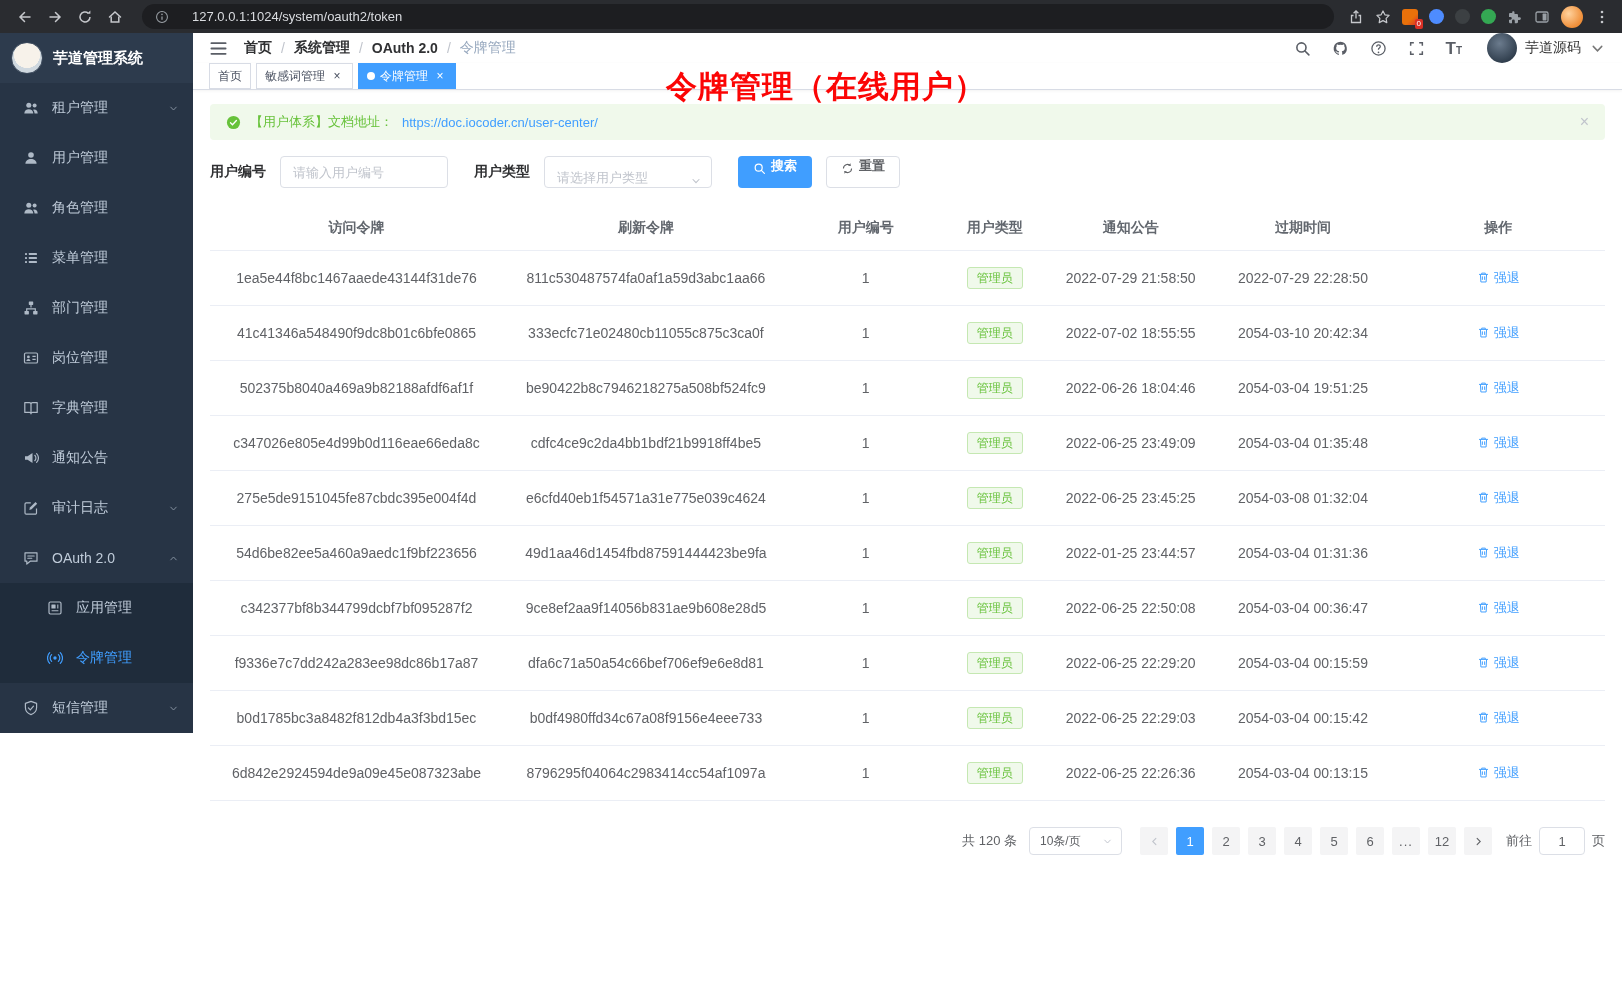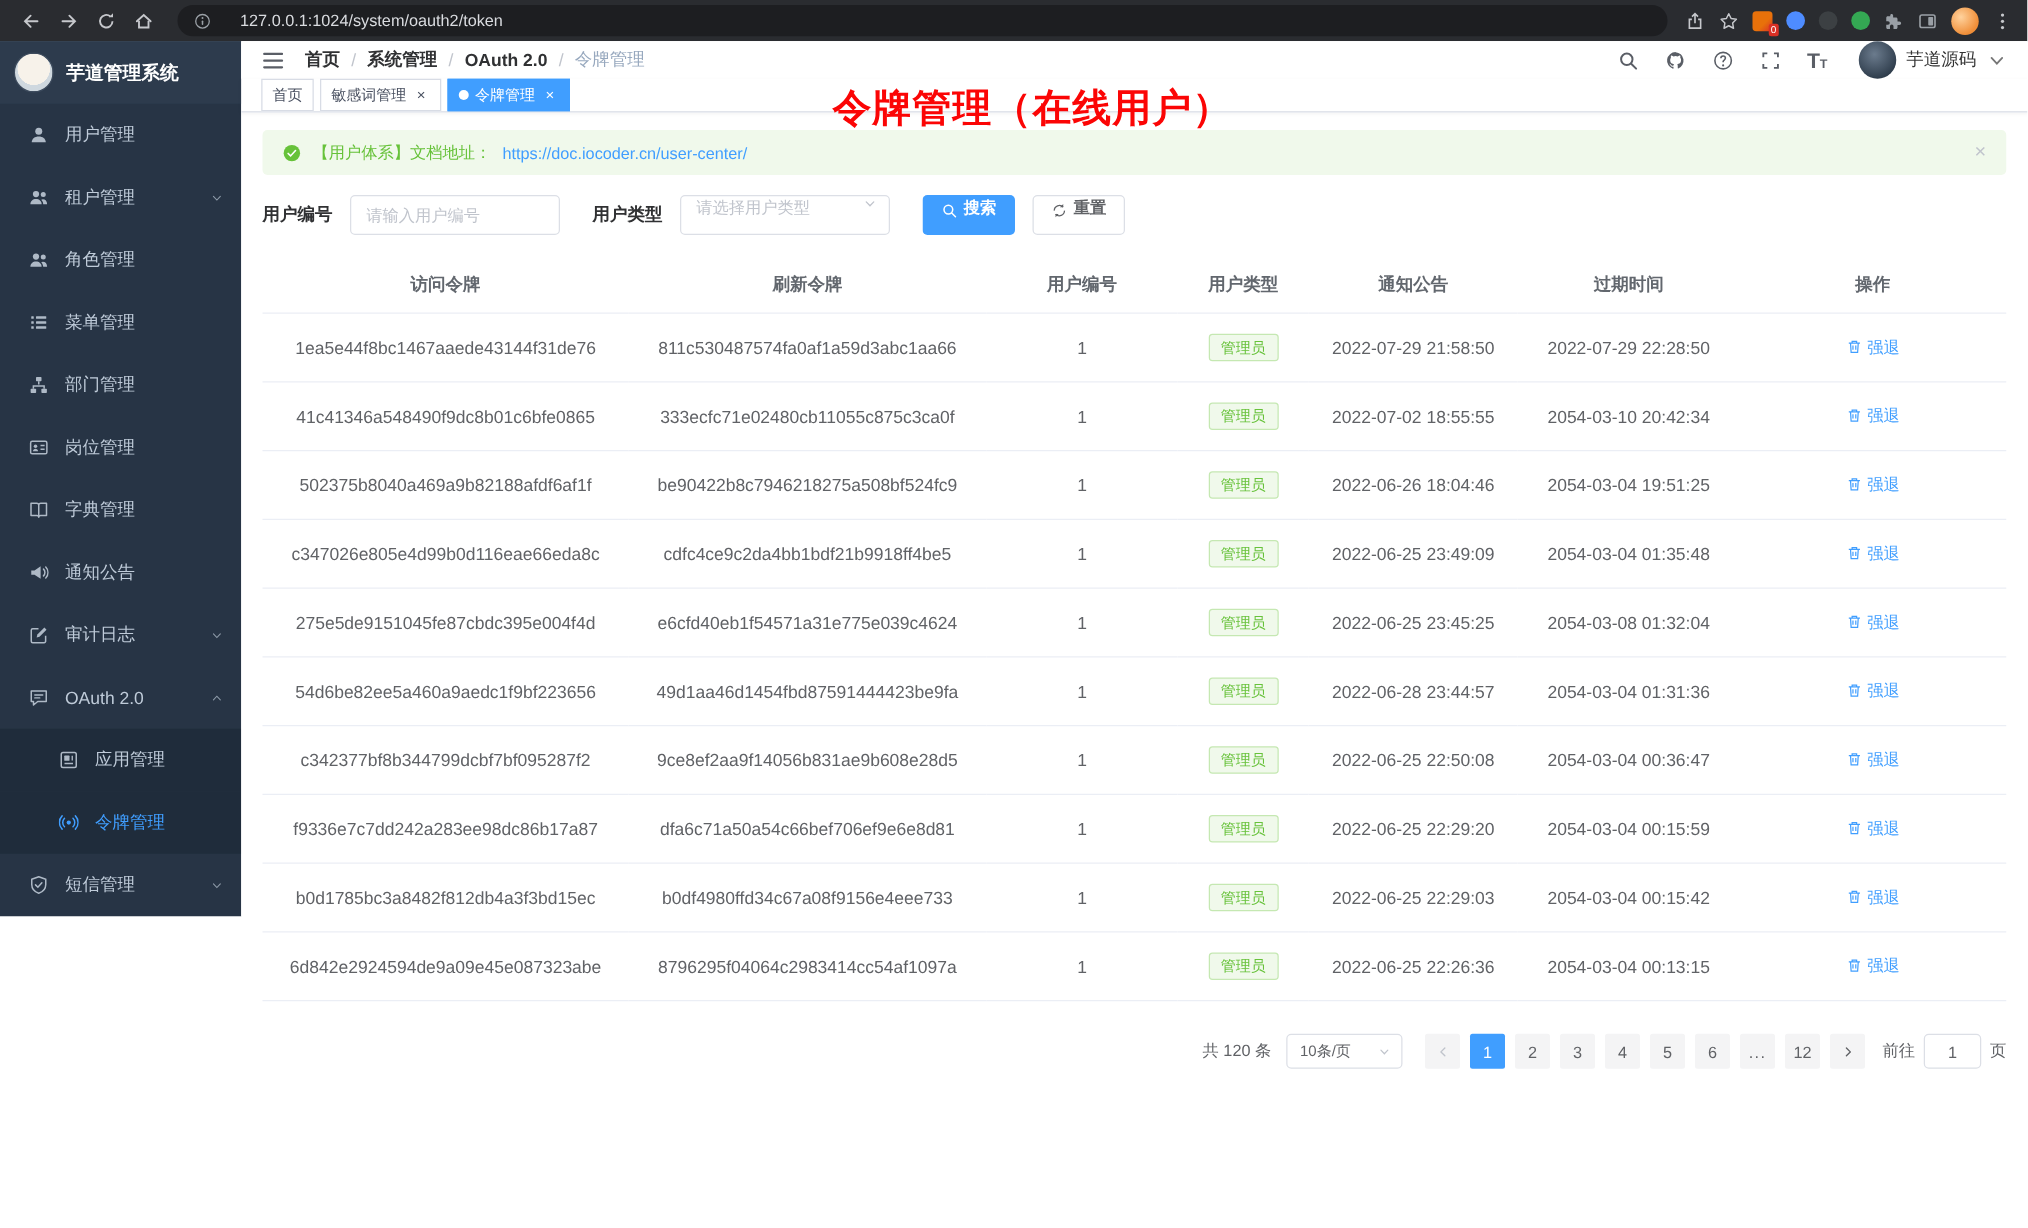--- a/index.html
+++ b/index.html
@@ -67,21 +67,21 @@
   .alert { height: 36px; background: #f0f9eb; border-radius: 4px; display: flex; align-items: center; gap: 9px; padding: 0 16px; margin-bottom: 16px; }
   .alert .icon { font-size: 15px; }
   .alert-text { font-size: 13px; color: #67c23a; }
   .alert-link { font-size: 13px; color: #409eff; text-decoration: none; cursor: pointer; }
   .alert-close { margin-left: auto; color: #c0c4cc; font-size: 16px; cursor: pointer; line-height: 1; }
 
   .filter-form { display: flex; align-items: center; margin-bottom: 4px; }
   .f-label { font-size: 14px; font-weight: 700; color: #303133; margin-right: 14px; white-space: nowrap; }
   .f-input { width: 168px; height: 32px; border: 1px solid #dcdfe6; border-radius: 4px; padding: 0 12px; font-size: 13px; color: #606266; margin-right: 26px; }
   .f-input::placeholder { color: #c0c4cc; }
-  .f-select { width: 168px; height: 32px; border: 1px solid #dcdfe6; border-radius: 4px; padding: 0 9px 0 12px; font-size: 13px; color: #c0c4cc; display: flex; align-items: flex-start; justify-content: space-between; margin-right: 26px; cursor: pointer; }
+  .f-select { width: 168px; height: 32px; border: 1px solid #dcdfe6; border-radius: 4px; padding: 0 9px 0 12px; font-size: 13px; color: #c0c4cc; display: flex; align-items: flex-end; justify-content: space-between; margin-right: 26px; cursor: pointer; }
   .f-select .icon { font-size: 12px; color: #c0c4cc; }
   .btn { height: 32px; border-radius: 4px; font-size: 13px; display: inline-flex; align-items: flex-end; gap: 5px; padding: 12px 14px; cursor: pointer; border: 1px solid transparent; background: none; font-weight: bold; }
   .btn .icon { font-size: 13px; }
   .btn-primary { background: #409eff; color: #fff; }
   .btn-plain { background: #fff; color: #606266; border-color: #dcdfe6; margin-left: 14px; }
 
   .data-table { width: 100%; border-collapse: collapse; margin-top: 18px; table-layout: fixed; }
   .data-table th { padding: 13px 4px; font-size: 14px; color: #62676e; font-weight: 700; border-bottom: 1px solid #ebeef5; text-align: center; }
   .data-table td { padding: 16px 4px; font-size: 14px; color: #606266; border-bottom: 1px solid #ebeef5; text-align: center; white-space: nowrap; overflow: hidden; }
   .tag-success { display: inline-block; background: #f0f9eb; border: 1px solid #c5e8b2; color: #67c23a; font-size: 12px; padding: 2px 9px; border-radius: 3px; line-height: 16px; }
@@ -182,41 +182,41 @@
 <div class="app">
   <aside class="sidebar">
     <div class="logo-row">
       <span class="logo-avatar"></span>
       <span class="logo-title">芋道管理系统</span>
     </div>
     <nav class="menu" id="sidebar-menu">
         <div class="menu-item">
           <span class="icon m-icon">
             <svg viewBox="0 0 16 16">
-              <circle cx="8" cy="5" r="2.8"></circle>
-              <path d="M2.4 13.8c0-3 2.5-4.7 5.6-4.7s5.6 1.7 5.6 4.7z"></path>
-            </svg>
-          </span>
-          <span class="mi-label">用户管理</span>
-        </div>
-        <div class="menu-item">
-          <span class="icon m-icon">
-            <svg viewBox="0 0 16 16">
               <circle cx="5.8" cy="5.2" r="2.5"></circle>
               <path d="M1.3 13.4c0-2.6 2-4.2 4.5-4.2s4.5 1.6 4.5 4.2z"></path>
               <circle cx="11.6" cy="5.6" r="2"></circle>
               <path d="M11.2 9.4c2.1 0 3.5 1.5 3.5 4h-3.1a5.6 5.6 0 0 0-1.6-3.6z"></path>
             </svg>
           </span>
           <span class="mi-label">租户管理</span>
           <span class="icon mi-arrow down">
             <svg viewBox="0 0 16 16">
               <path d="M4 6l4 4.2L12 6" fill="none" stroke="currentColor" stroke-width="1.3" stroke-linecap="round"></path>
             </svg>
           </span>
+        </div>
+        <div class="menu-item">
+          <span class="icon m-icon">
+            <svg viewBox="0 0 16 16">
+              <circle cx="8" cy="5" r="2.8"></circle>
+              <path d="M2.4 13.8c0-3 2.5-4.7 5.6-4.7s5.6 1.7 5.6 4.7z"></path>
+            </svg>
+          </span>
+          <span class="mi-label">用户管理</span>
         </div>
         <div class="menu-item">
           <span class="icon m-icon">
             <svg viewBox="0 0 16 16">
               <circle cx="5.8" cy="5.2" r="2.5"></circle>
               <path d="M1.3 13.4c0-2.6 2-4.2 4.5-4.2s4.5 1.6 4.5 4.2z"></path>
               <circle cx="11.6" cy="5.6" r="2"></circle>
               <path d="M11.2 9.4c2.1 0 3.5 1.5 3.5 4h-3.1a5.6 5.6 0 0 0-1.6-3.6z"></path>
             </svg>
           </span>
@@ -606,21 +606,21 @@
                   </span>
                   <span>强退</span>
                 </a>
     </td>
   </tr>
             <tr>
     <td>54d6be82ee5a460a9aedc1f9bf223656</td>
     <td>49d1aa46d1454fbd87591444423be9fa</td>
     <td>1</td>
     <td><span class="tag-success">管理员</span></td>
-    <td>2022-06-28 23:44:57</td>
+    <td>2022-01-25 23:44:57</td>
     <td>2054-03-04 01:31:36</td>
     <td>
       <a class="action-link">
                   <span class="icon">
                     <svg viewBox="0 0 16 16">
                       <path d="M2.5 4.2h11M5.8 4V2.6h4.4V4M4.2 4.3l.6 9.2h6.4l.6-9.2" fill="none" stroke="currentColor" stroke-width="1.2"></path>
                       <path d="M6.6 6.6v4.3M9.4 6.6v4.3" stroke="currentColor" stroke-width="1.2" fill="none"></path>
                     </svg>
                   </span>
                   <span>强退</span>

